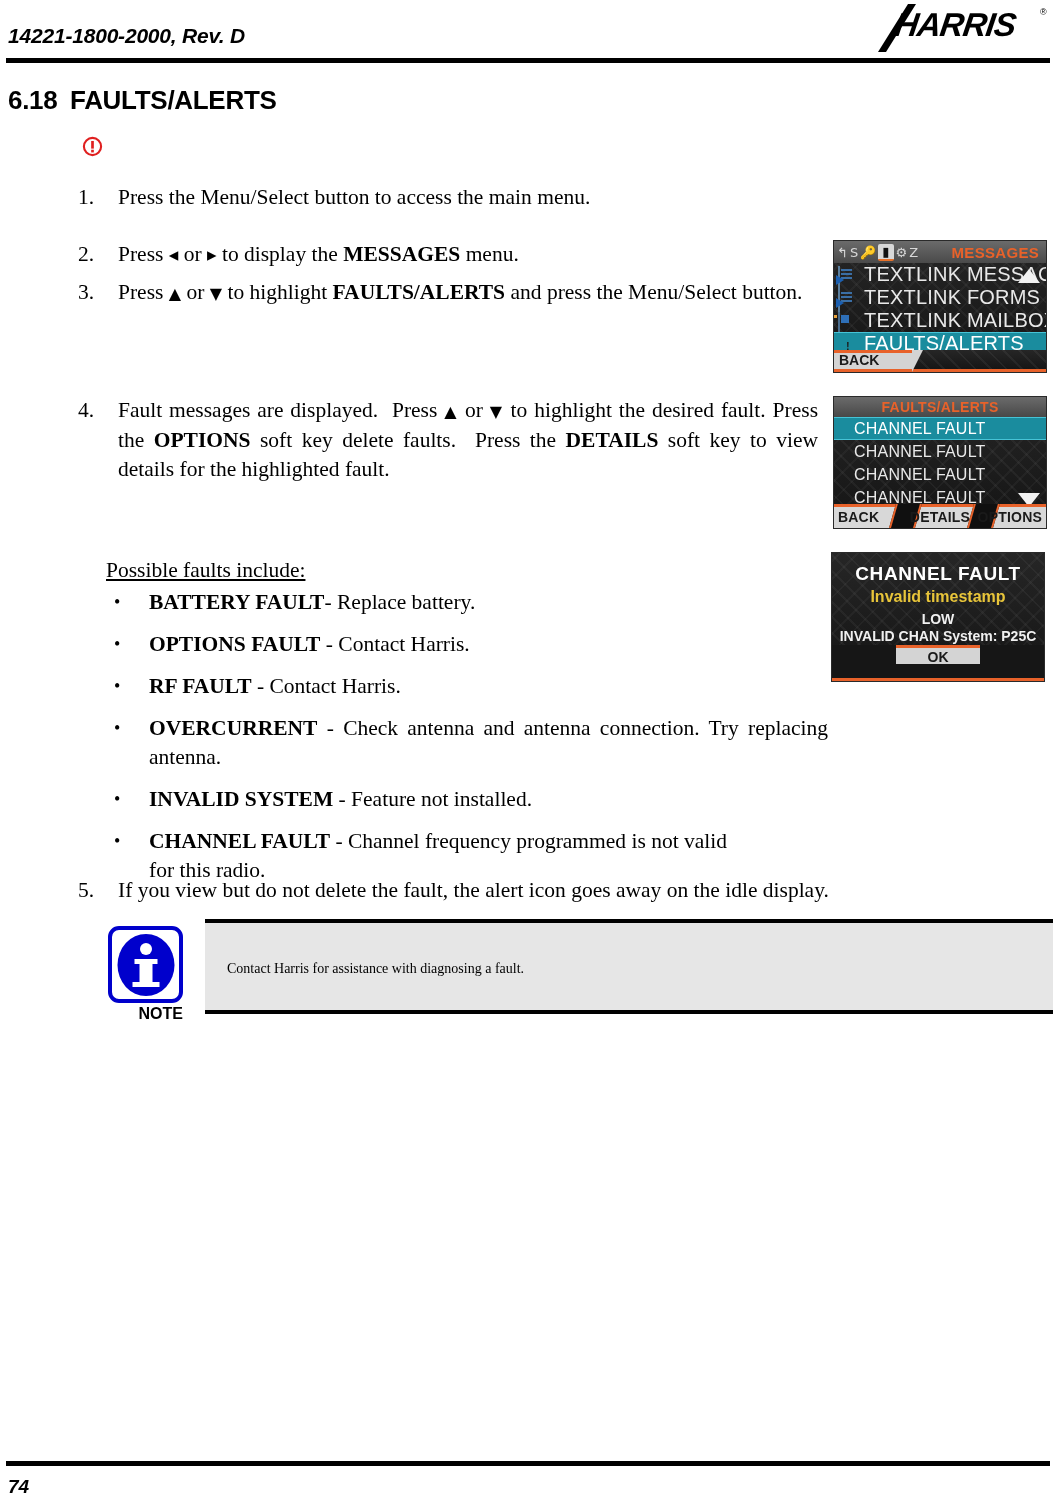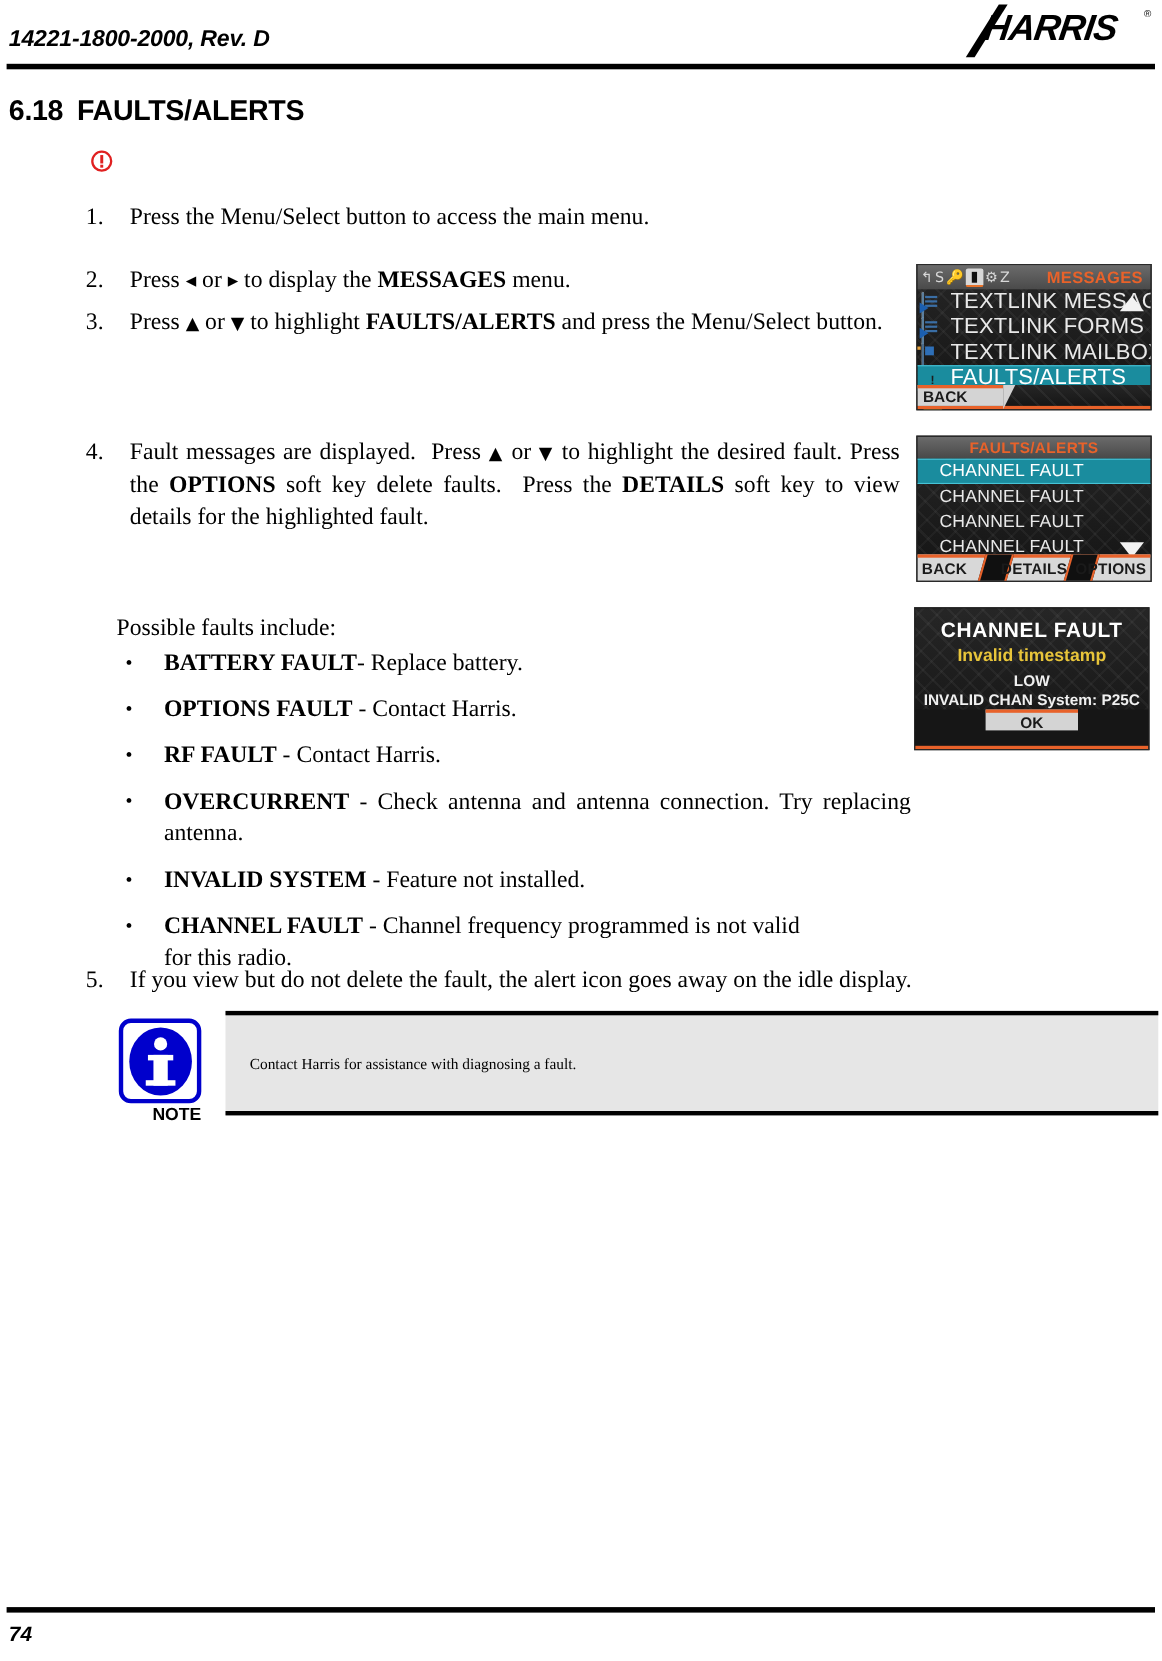--- a/index.html
+++ b/index.html
@@ -124,20 +124,21 @@
   }
   .bullet-row .txt { display: block; }
   .bullet-row.just .txt { text-align: justify; }
 
   .possible-label {
     position: absolute;
     left: 106px;
     top: 428px;
     font-size: 21.5px;
     line-height: 29px;
+    text-decoration: underline;
   }
 
   
   .note-wrap {
     position: absolute;
     left: 0; top: 905px;
     width: 1056px;
     height: 130px;
   }
   .note-icon-box {

